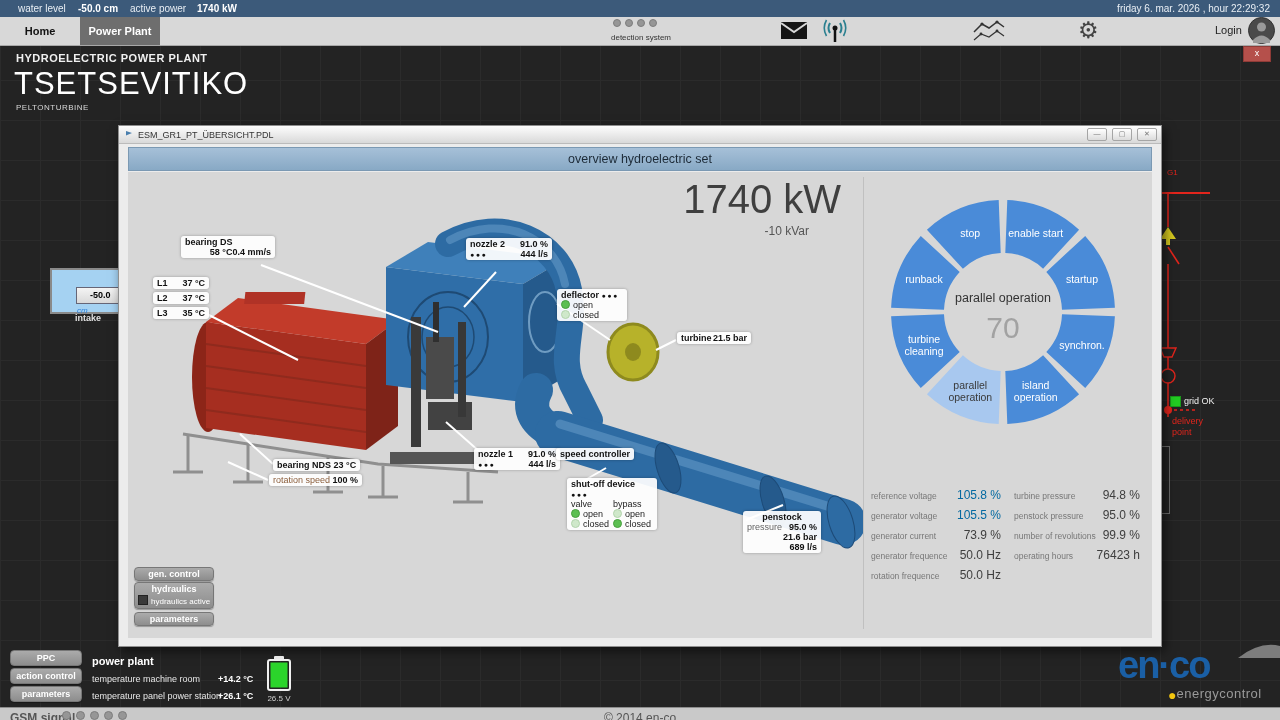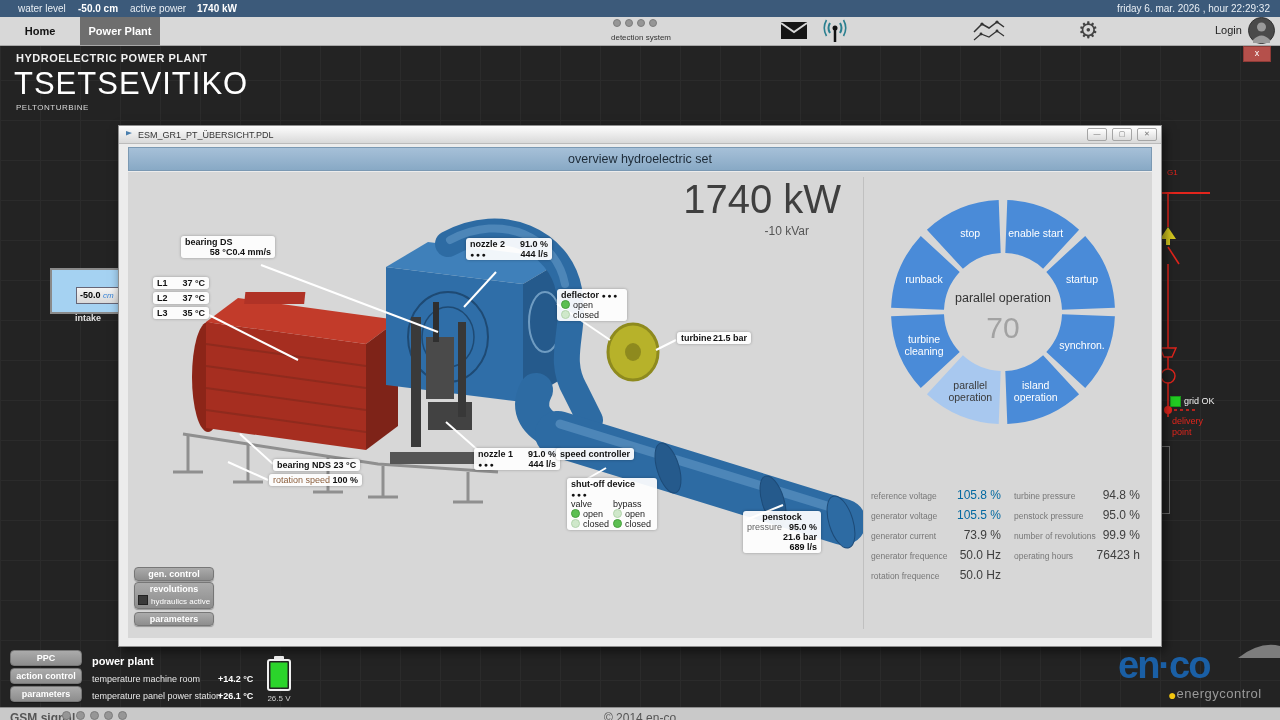--- a/index.html
+++ b/index.html
@@ -105,21 +105,21 @@
     <path d="M5,23 Q13.5,14 22,23 L22,26 L5,26 Z" fill="#9a9a9a"></path>
   </svg>
 
   <div class="a h1" style="left:16px;top:52px">HYDROELECTRIC POWER PLANT</div>
   <div class="a h2" style="left:14px;top:66px">TSETSEVITIKO</div>
   <div class="a h3" style="left:16px;top:103px">PELTONTURBINE</div>
   <div class="a closex" style="left:1243px;top:46px">x</div>
 
   <div class="a" style="left:50px;top:268px;width:68px;height:42px;background:#a5d2f2;border:2px solid #8a8a8a;border-right:none">
     <div class="a" style="left:24px;top:17px;width:44px;height:15px;background:linear-gradient(#f4f4f4,#d9d9d9);border:1px solid #667;font-size:9px;line-height:15px">
-      <b style="padding-left:3px">-50.0</b>
+      <b style="padding-left:13px">-50.0</b>
       <i style="color:#2f7fd6;font-size:8px">cm</i>
     </div>
   </div>
   <div class="a" style="left:58px;top:313px;width:60px;text-align:center;font-size:9px;font-weight:bold;color:#e0e0e0">intake</div>
 
   <div class="a" style="left:1167px;top:168px;font-size:8px;color:#e2251c">G1</div>
   <svg class="a" style="left:1155px;top:165px" width="125" height="340" viewBox="0 0 125 340">
     <line x1="5" y1="28" x2="55" y2="28" stroke="#e2251c" stroke-width="2"></line>
     <line x1="13" y1="28" x2="13" y2="62" stroke="#e2251c" stroke-width="1.6"></line>
     <polygon points="13,62 5,74 21,74" fill="#d4c71f"></polygon>
@@ -344,21 +344,21 @@
       </div>
       <div class="chip" style="left:145px;top:287px">
         <b>bearing NDS</b> <b>23 °C</b>
       </div>
       <div class="chip brown" style="left:141px;top:302px">
         <span>rotation speed</span> <b class="brown">100 %</b>
       </div>
 
       <div class="a btn" style="left:6px;top:395px;width:78px;height:12px;line-height:12px">gen. control</div>
       <div class="a btn" style="left:6px;top:410px;width:78px;height:25px">
-        <div style="line-height:12px">revolutions</div>
+        <div style="line-height:12px">hydraulics</div>
         <div style="font-weight:normal;font-size:8px;text-align:left;padding-left:3px"><span class="chk"></span><span>hydraulics active</span></div>
       </div>
       <div class="a btn" style="left:6px;top:440px;width:78px;height:12px;line-height:12px">parameters</div>
     </div>
   </div>
 
   <div class="a btn" style="left:10px;top:650px;width:70px;height:14px;line-height:14px">PPC</div>
   <div class="a btn" style="left:10px;top:668px;width:70px;height:14px;line-height:14px">action control</div>
   <div class="a btn" style="left:10px;top:686px;width:70px;height:14px;line-height:14px">parameters</div>
 

